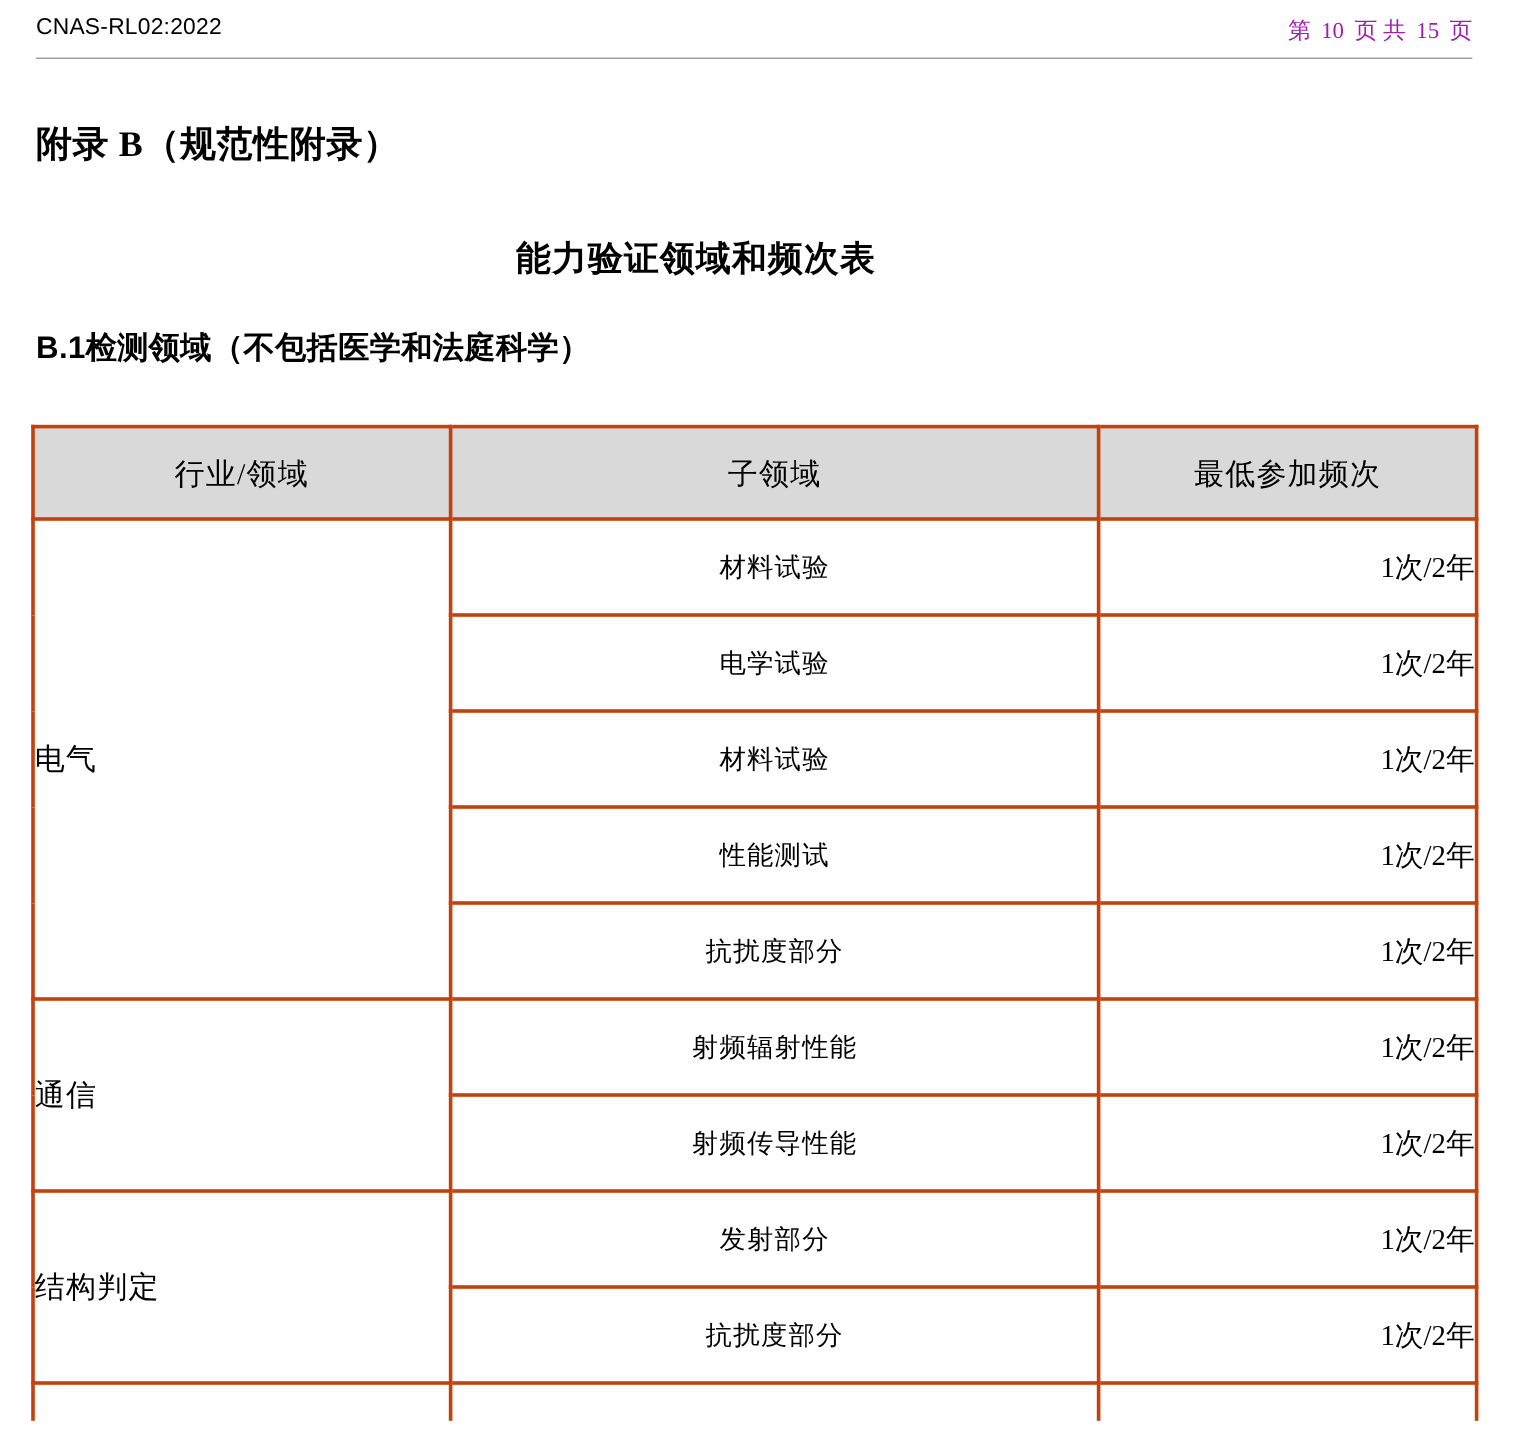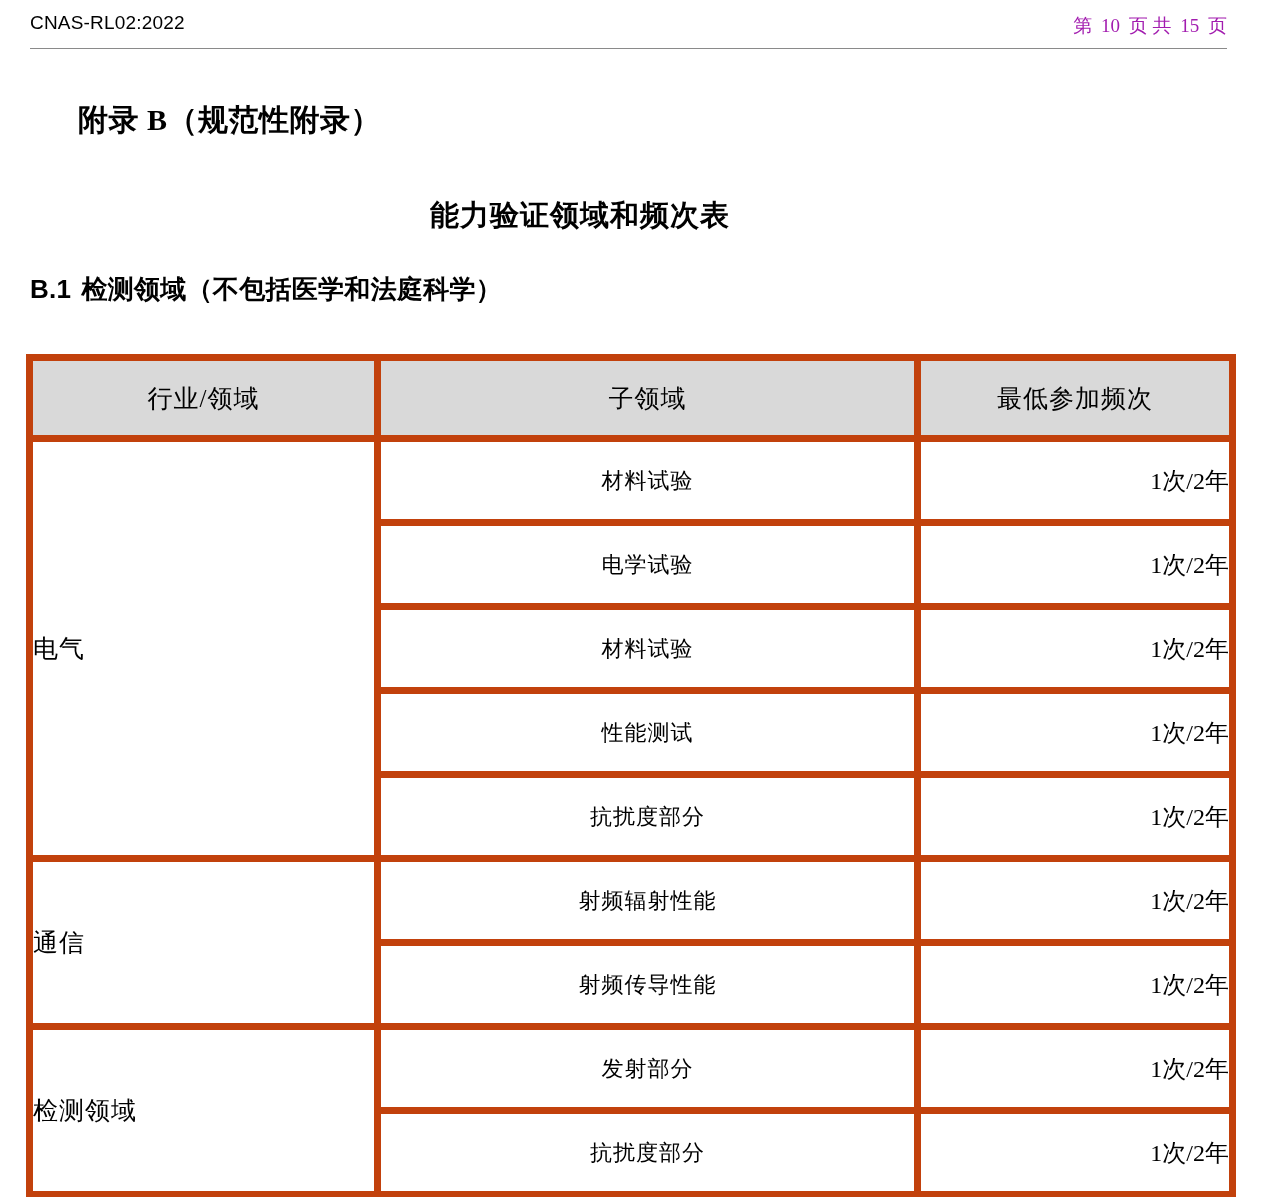--- a/index.html
+++ b/index.html
@@ -63,21 +63,20 @@
 
   
   .appendix-title {
     position: absolute;
     left: 30px;
     top: 100px;
     font-size: 30px;
     font-weight: bold;
     letter-spacing: 0.5px;
     white-space: nowrap;
-    margin-left: 48px;
   }
   .doc-title {
     position: absolute;
     left: 0;
     top: 196px;
     width: 1160px;
     text-align: center;
     font-size: 29px;
     font-weight: bold;
     letter-spacing: 1px;
@@ -86,42 +85,41 @@
     position: absolute;
     left: 30px;
     top: 272px;
     font-size: 26px;
     font-weight: bold;
     letter-spacing: 0.3px;
     white-space: nowrap;
   }
   .section-title .num {
     font-family: "Liberation Sans", sans-serif;
-    margin-right: 10px;
   }
 
   
   .tbl-wrap {
     position: absolute;
     left: 26px;
     top: 354px;
     width: 1203px;
   }
   table.ct {
     border-collapse: collapse;
     table-layout: fixed;
     width: 1203px;
     font-size: 24px;
   }
   table.ct col.c1 { width: 348px; }
   table.ct col.c2 { width: 540px; }
   table.ct col.c3 { width: 315px; }
 
   table.ct th, table.ct td {
-    border: 7px solid #c2410c;
+    border: 3px solid #c2410c;
     padding: 0;
     vertical-align: middle;
     font-weight: normal;
     margin-top: 25px;
   }
   table.ct thead th {
     background: #d9d9d9;
     height: 74px;
     text-align: center;
     font-size: 25px;
@@ -215,21 +213,21 @@
           <td class="group" rowspan="2">通信</td>
           <td class="sub">射频辐射性能</td>
           <td class="freq">1次/2年</td>
         </tr>
         <tr>
           <td class="sub">射频传导性能</td>
           <td class="freq">1次/2年</td>
         </tr>
 
         <tr>
-          <td class="group" rowspan="2">检测领域</td>
+          <td class="group" rowspan="2">结构判定</td>
           <td class="sub">发射部分</td>
           <td class="freq">1次/2年</td>
         </tr>
         <tr>
           <td class="sub">抗扰度部分</td>
           <td class="freq">1次/2年</td>
         </tr>
 
         <tr class="cut">
           <td></td>

